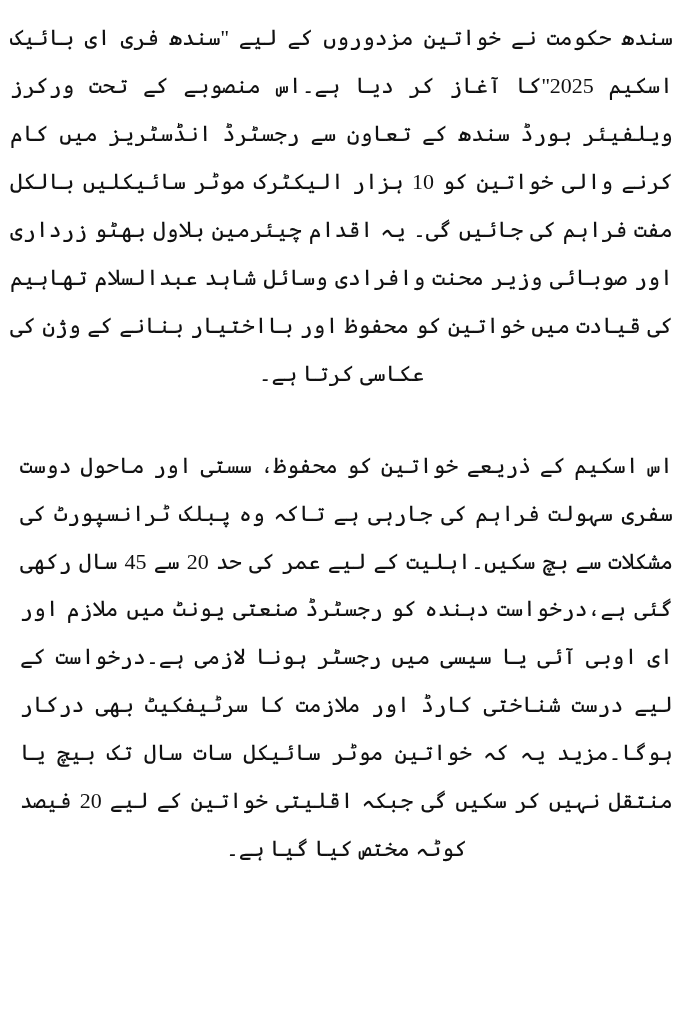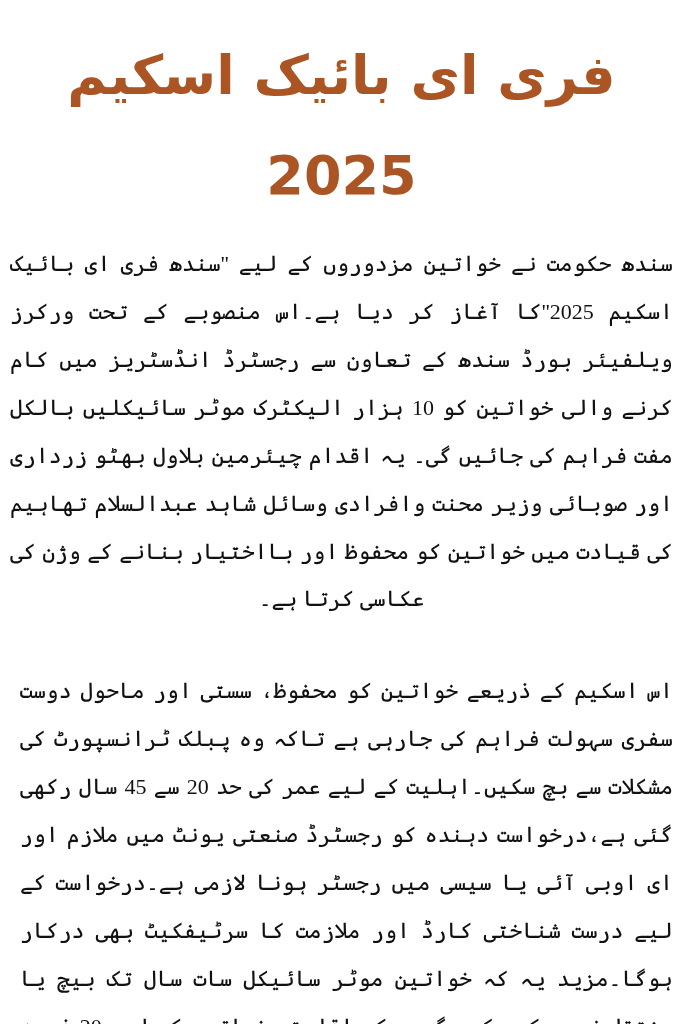--- a/index.html
+++ b/index.html
@@ -45,21 +45,20 @@
   }
 
   .paragraph-1 { margin-top: 14px; }
   .paragraph-2 { margin-top: 44px; margin-left: 10px; }
 </style>
 </head>
 <body>
 
 <div class="page">
 
-  <h1 class="page-title">فری ای بائیک اسکیم 2025</h1>
 
   <div class="body-text">
 
     <p class="paragraph paragraph-1">سندھ حکومت نے خواتین مزدوروں کے لیے ''سندھ فری ای بائیک اسکیم 2025''کا آغاز کر دیا ہے۔اس منصوبے کے تحت ورکرز ویلفیئر بورڈ سندھ کے تعاون سے رجسٹرڈ انڈسٹریز میں کام کرنے والی خواتین کو 10 ہزار الیکٹرک موٹر سائیکلیں بالکل مفت فراہم کی جائیں گی۔ یہ اقدام چیئرمین بلاول بھٹو زرداری اور صوبائی وزیر محنت وافرادی وسائل شاہد عبدالسلام تھاہیم کی قیادت میں خواتین کو محفوظ اور بااختیار بنانے کے وژن کی عکاسی کرتا ہے۔</p>
 
     <p class="paragraph paragraph-2">اس اسکیم کے ذریعے خواتین کو محفوظ، سستی اور ماحول دوست سفری سہولت فراہم کی جارہی ہے تاکہ وہ پبلک ٹرانسپورٹ کی مشکلات سے بچ سکیں۔اہلیت کے لیے عمر کی حد 20 سے 45 سال رکھی گئی ہے،درخواست دہندہ کو رجسٹرڈ صنعتی یونٹ میں ملازم اور ای اوبی آئی یا سیسی میں رجسٹر ہونا لازمی ہے۔درخواست کے لیے درست شناختی کارڈ اور ملازمت کا سرٹیفکیٹ بھی درکار ہوگا۔مزید یہ کہ خواتین موٹر سائیکل سات سال تک بیچ یا منتقل نہیں کر سکیں گی جبکہ اقلیتی خواتین کے لیے 20 فیصد کوٹہ مختص کیا گیا ہے۔</p>
 
   </div>
 
 </div>

